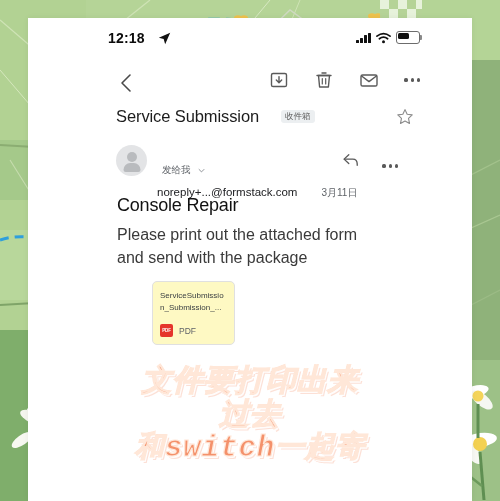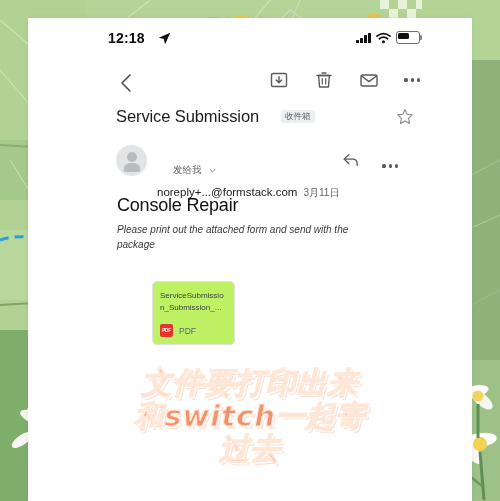--- a/index.html
+++ b/index.html
@@ -67,50 +67,50 @@
   .subject-row{position:absolute;left:88px;top:89px;width:300px;display:flex;align-items:center;gap:22px;}
   .subject{font-size:16.5px;color:#1c1c1c;letter-spacing:-.1px;white-space:nowrap;}
   .label-chip{font-size:8.5px;color:#5d5d5d;background:#eceff1;border-radius:3px;padding:2px 4px 2.5px;line-height:1;white-space:nowrap;}
   .star{position:absolute;right:58px;top:90px;width:18px;height:18px;}
 
   
   .sender{position:absolute;left:88px;top:126px;width:300px;height:40px;}
   .avatar{position:absolute;left:0;top:1px;width:31px;height:31px;border-radius:50%;background:#e3e4e6;}
   .avatar .head{position:absolute;left:50%;top:7px;transform:translateX(-50%);width:10px;height:10px;border-radius:50%;background:#b9bbbe;}
   .avatar .body{position:absolute;left:50%;top:18px;transform:translateX(-50%);width:17px;height:9px;border-radius:9px 9px 3px 3px;background:#b9bbbe;}
-  .s-line1{position:absolute;left:41px;top:2px;display:flex;align-items:baseline;gap:6px;}
+  .s-line1{position:absolute;left:41px;top:2px;display:flex;align-items:baseline;gap:24px;}
   .s-from{font-size:11.5px;color:#202124;white-space:nowrap;}
   .s-date{font-size:10px;color:#5f6368;white-space:nowrap;margin-top:40px;}
-  .s-line2{position:absolute;left:57px;top:20px;display:flex;align-items:center;gap:7px;}
+  .s-line2{position:absolute;left:46px;top:20px;display:flex;align-items:center;gap:7px;}
   .s-to{font-size:9.5px;color:#5f6368;}
   .caret{width:7px;height:7px;display:block;}
   .reply{position:absolute;right:56px;top:8px;width:18px;height:16px;}
   .sender-dots{position:absolute;right:18px;top:12px;}
 
   
   .b-title{position:absolute;left:89px;top:177px;font-size:18px;font-weight:400;color:#111;letter-spacing:-.2px;}
-  .b-text{position:absolute;left:89px;top:205px;width:264px;font-size:10px;font-style:italic;color:#3a3a3a;line-height:1.45;}
-
-  
-  .attach{position:absolute;left:124px;top:263px;width:81px;height:62px;border:1px solid #e0e0e0;border-radius:5px;background:#bef264;}
+  .b-text{position:absolute;left:89px;top:205px;width:264px;font-size:16px;color:#3a3a3a;line-height:1.45;}
+
+  
+  .attach{position:absolute;left:124px;top:263px;width:81px;height:62px;border:1px solid #e0e0e0;border-radius:5px;background:#fef9c3;}
   .at-name{position:absolute;left:7px;top:8px;width:68px;font-size:8px;color:#3c4043;line-height:1.45;word-break:break-all;}
   .at-foot{position:absolute;left:7px;bottom:7px;display:flex;align-items:center;gap:6px;}
   .pdf-badge{width:13px;height:13px;border-radius:2px;background:#e5352b;color:#fff;font-size:4.5px;font-weight:700;display:flex;align-items:center;justify-content:center;letter-spacing:-.2px;}
   .at-type{font-size:8.5px;color:#5f6368;}
 
   
   .caption{position:absolute;left:0;top:366px;width:500px;text-align:center;
     font-family:"DejaVu Sans","Liberation Sans",sans-serif;
     font-weight:700;font-style:italic;font-size:30px;line-height:1.12;
     letter-spacing:1px;
     color:#f4916b;
     -webkit-text-stroke:1.2px #ffe7d8;
     text-shadow:1.5px 1.5px 0 rgba(255,255,255,.9), 2.5px 2.5px 0 rgba(244,145,107,.28);
   }
-  .caption .ln{display:block;}
+  .caption .ln{display:block;font-family:Liberation Mono, monospace;}
   .caption .ln2{font-size:29px;}
 </style>
 </head>
 <body>
 
 <div id="root">
 
   <div class="bg">
 
     <div class="bg-top">
@@ -276,17 +276,17 @@
       <div class="at-name">ServiceSubmission_Submission_...</div>
       <div class="at-foot">
         <div class="pdf-badge">PDF</div>
         <div class="at-type">PDF</div>
       </div>
     </div>
   </div>
 
   <div class="caption">
     <span class="ln">文件要打印出来</span>
+    <span class="ln">过去</span>
     <span class="ln ln2">和switch一起寄</span>
-    <span class="ln">过去</span>
   </div>
 
 </div>
 
 </body></html>

